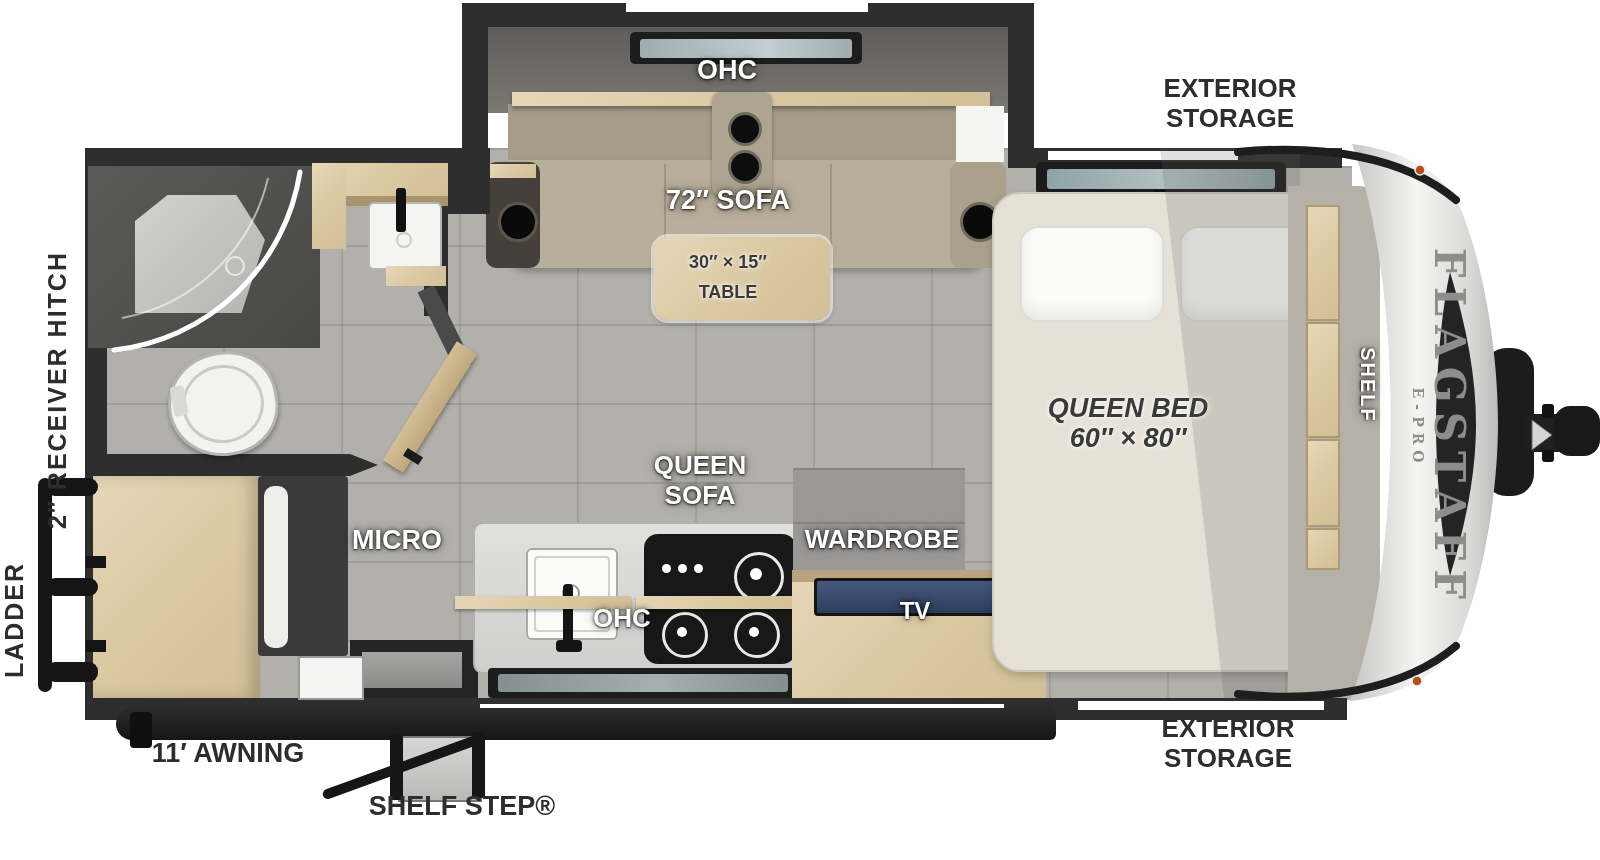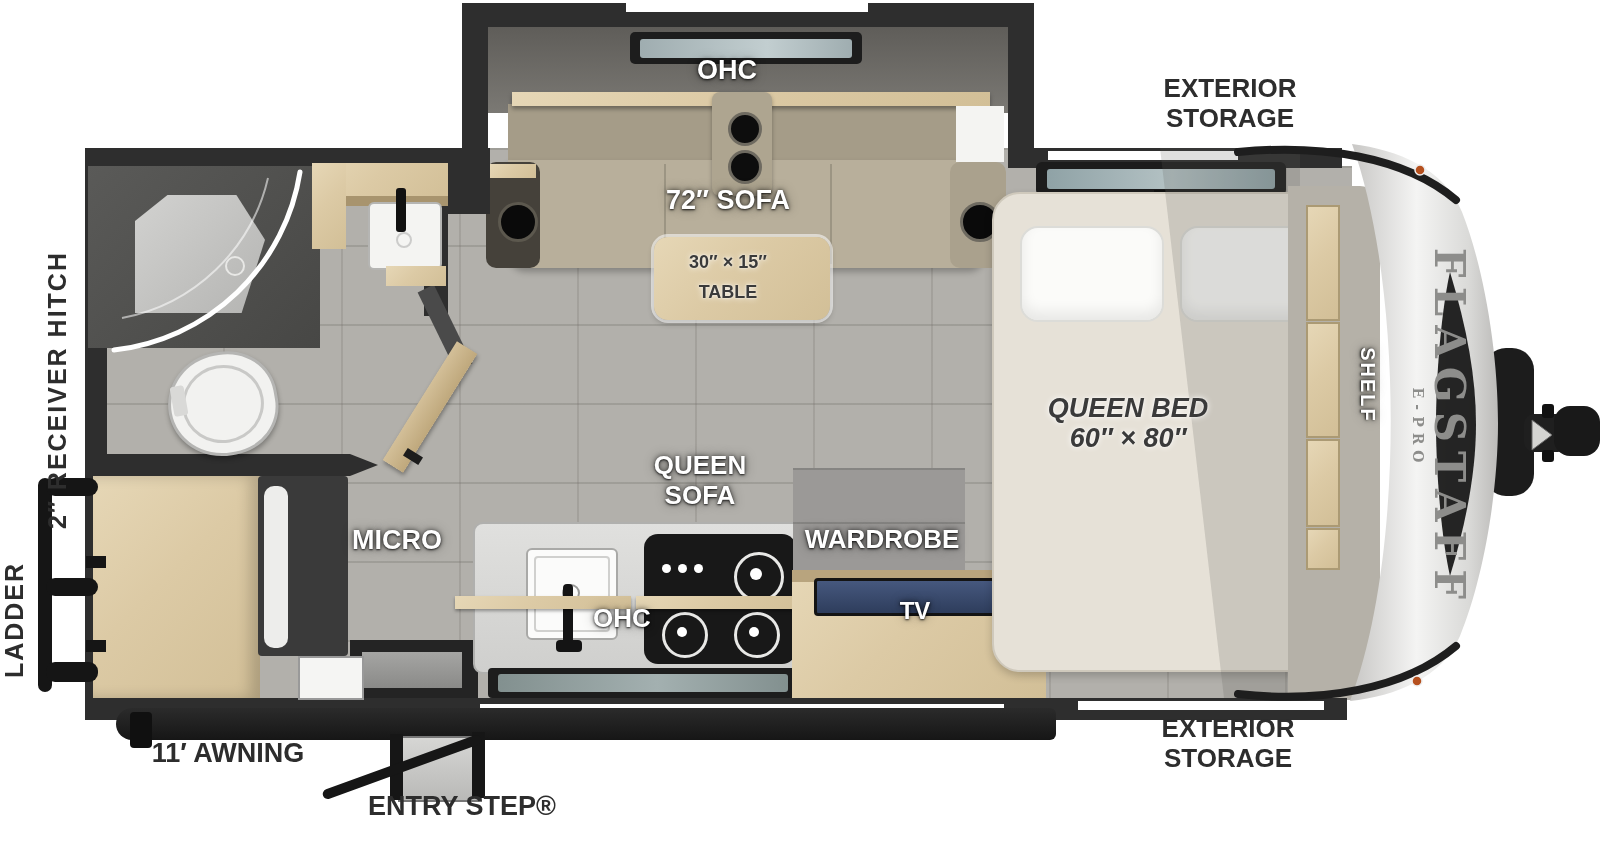--- a/index.html
+++ b/index.html
@@ -237,21 +237,21 @@
 
   <div class="lbl lw" style="left:915px;top:596px;font-size:24px;">
     <span>TV</span>
   </div>
 
   <div class="lbl ld" style="left:228px;top:738px;font-size:27px;">
     <span>11′ AWNING</span>
   </div>
 
   <div class="lbl ld" style="left:462px;top:790px;font-size:27px;line-height:32px;">
-    <div>ENTRY STEP®</div>
+    <div>SHELF STEP®</div>
   </div>
 
   <div class="lbl ld" style="left:1228px;top:713px;font-size:26px;">
     <div>EXTERIOR</div>
     <div>STORAGE</div>
   </div>
 
   <div class="rot ld" style="left:-110px;top:375px;width:336px;height:30px;font-size:25px;letter-spacing:2px;transform:rotate(-90deg);">
     <span>2″ RECEIVER HITCH</span>
   </div>

